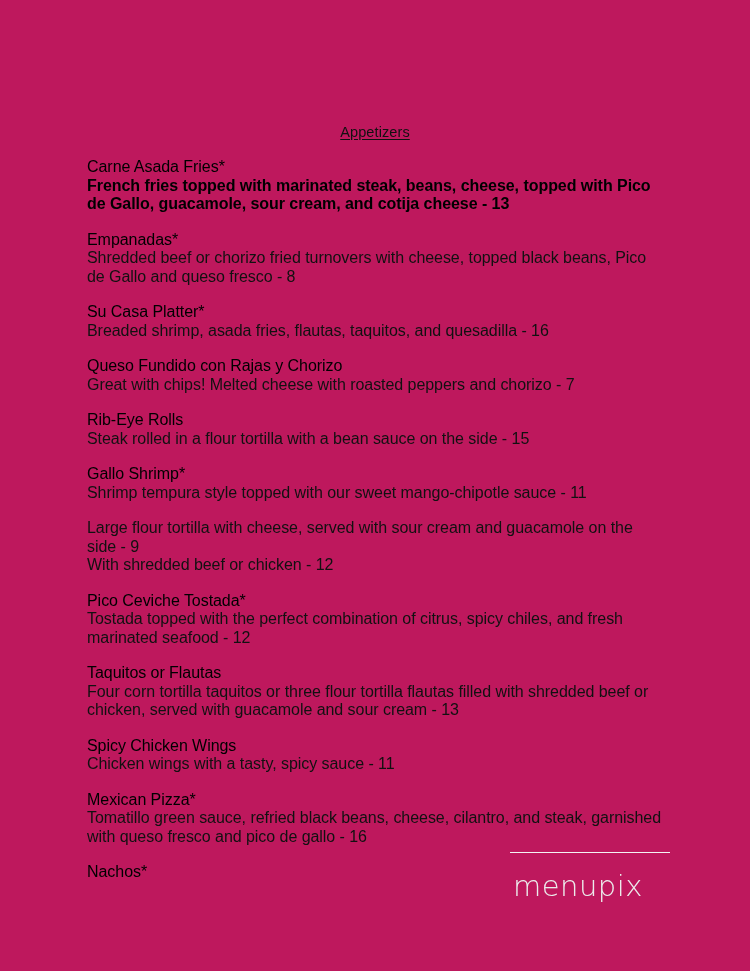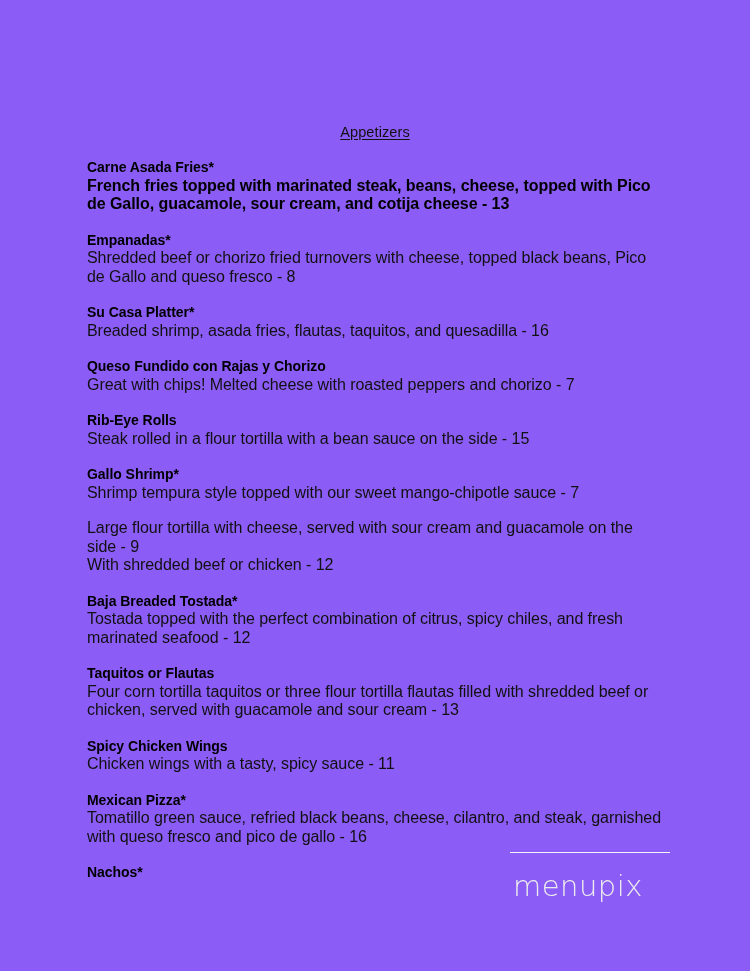--- a/index.html
+++ b/index.html
@@ -13,21 +13,21 @@
     font-family: "Liberation Sans", sans-serif;
     color: #000000;
     position: relative;
     overflow: hidden;
   }
 
   #page {
     position: relative;
     width: 750px;
     height: 971px;
-    background: #8b5cf6;
+    background: #be185d;
     box-sizing: border-box;
   }
 
   
   .section-heading {
     position: absolute;
     left: 0;
     top: 124px;
     width: 750px;
     text-align: center;
@@ -50,22 +50,22 @@
   }
 
   .menu-item {
     margin: 0 0 17px 0;
   }
   .menu-item:last-child {
     margin-bottom: 12px;
   }
 
   .item-name {
-    font-size: 14px;
-    font-weight: bold;
+    font-size: 16px;
+    font-weight: normal;
     line-height: 18.5px;
     color: #000000;
     letter-spacing: -0.05px;
   }
 
   .item-desc {
     font-size: 16px;
     font-weight: 400;
     line-height: 18.5px;
     color: #111111;
@@ -131,28 +131,28 @@
       <div class="menu-item">
         <div class="item-name">Queso Fundido con Rajas y Chorizo</div>
         <div class="item-desc">Great with chips! Melted cheese with roasted peppers and chorizo - 7</div>
       </div>
       <div class="menu-item">
         <div class="item-name">Rib-Eye Rolls</div>
         <div class="item-desc">Steak rolled in a flour tortilla with a bean sauce on the side - 15</div>
       </div>
       <div class="menu-item">
         <div class="item-name">Gallo Shrimp*</div>
-        <div class="item-desc">Shrimp tempura style topped with our sweet mango-chipotle sauce - 7</div>
+        <div class="item-desc">Shrimp tempura style topped with our sweet mango-chipotle sauce - 11</div>
       </div>
       <div class="menu-item">
         <div class="item-desc">Large flour tortilla with cheese, served with sour cream and guacamole on the side - 9</div>
         <div class="item-desc">With shredded beef or chicken - 12</div>
       </div>
       <div class="menu-item">
-        <div class="item-name">Baja Breaded Tostada*</div>
+        <div class="item-name">Pico Ceviche Tostada*</div>
         <div class="item-desc">Tostada topped with the perfect combination of citrus, spicy chiles, and fresh marinated seafood - 12</div>
       </div>
       <div class="menu-item">
         <div class="item-name">Taquitos or Flautas</div>
         <div class="item-desc">Four corn tortilla taquitos or three flour tortilla flautas filled with shredded beef or chicken, served with guacamole and sour cream - 13</div>
       </div>
       <div class="menu-item">
         <div class="item-name">Spicy Chicken Wings</div>
         <div class="item-desc">Chicken wings with a tasty, spicy sauce - 11</div>
       </div>

